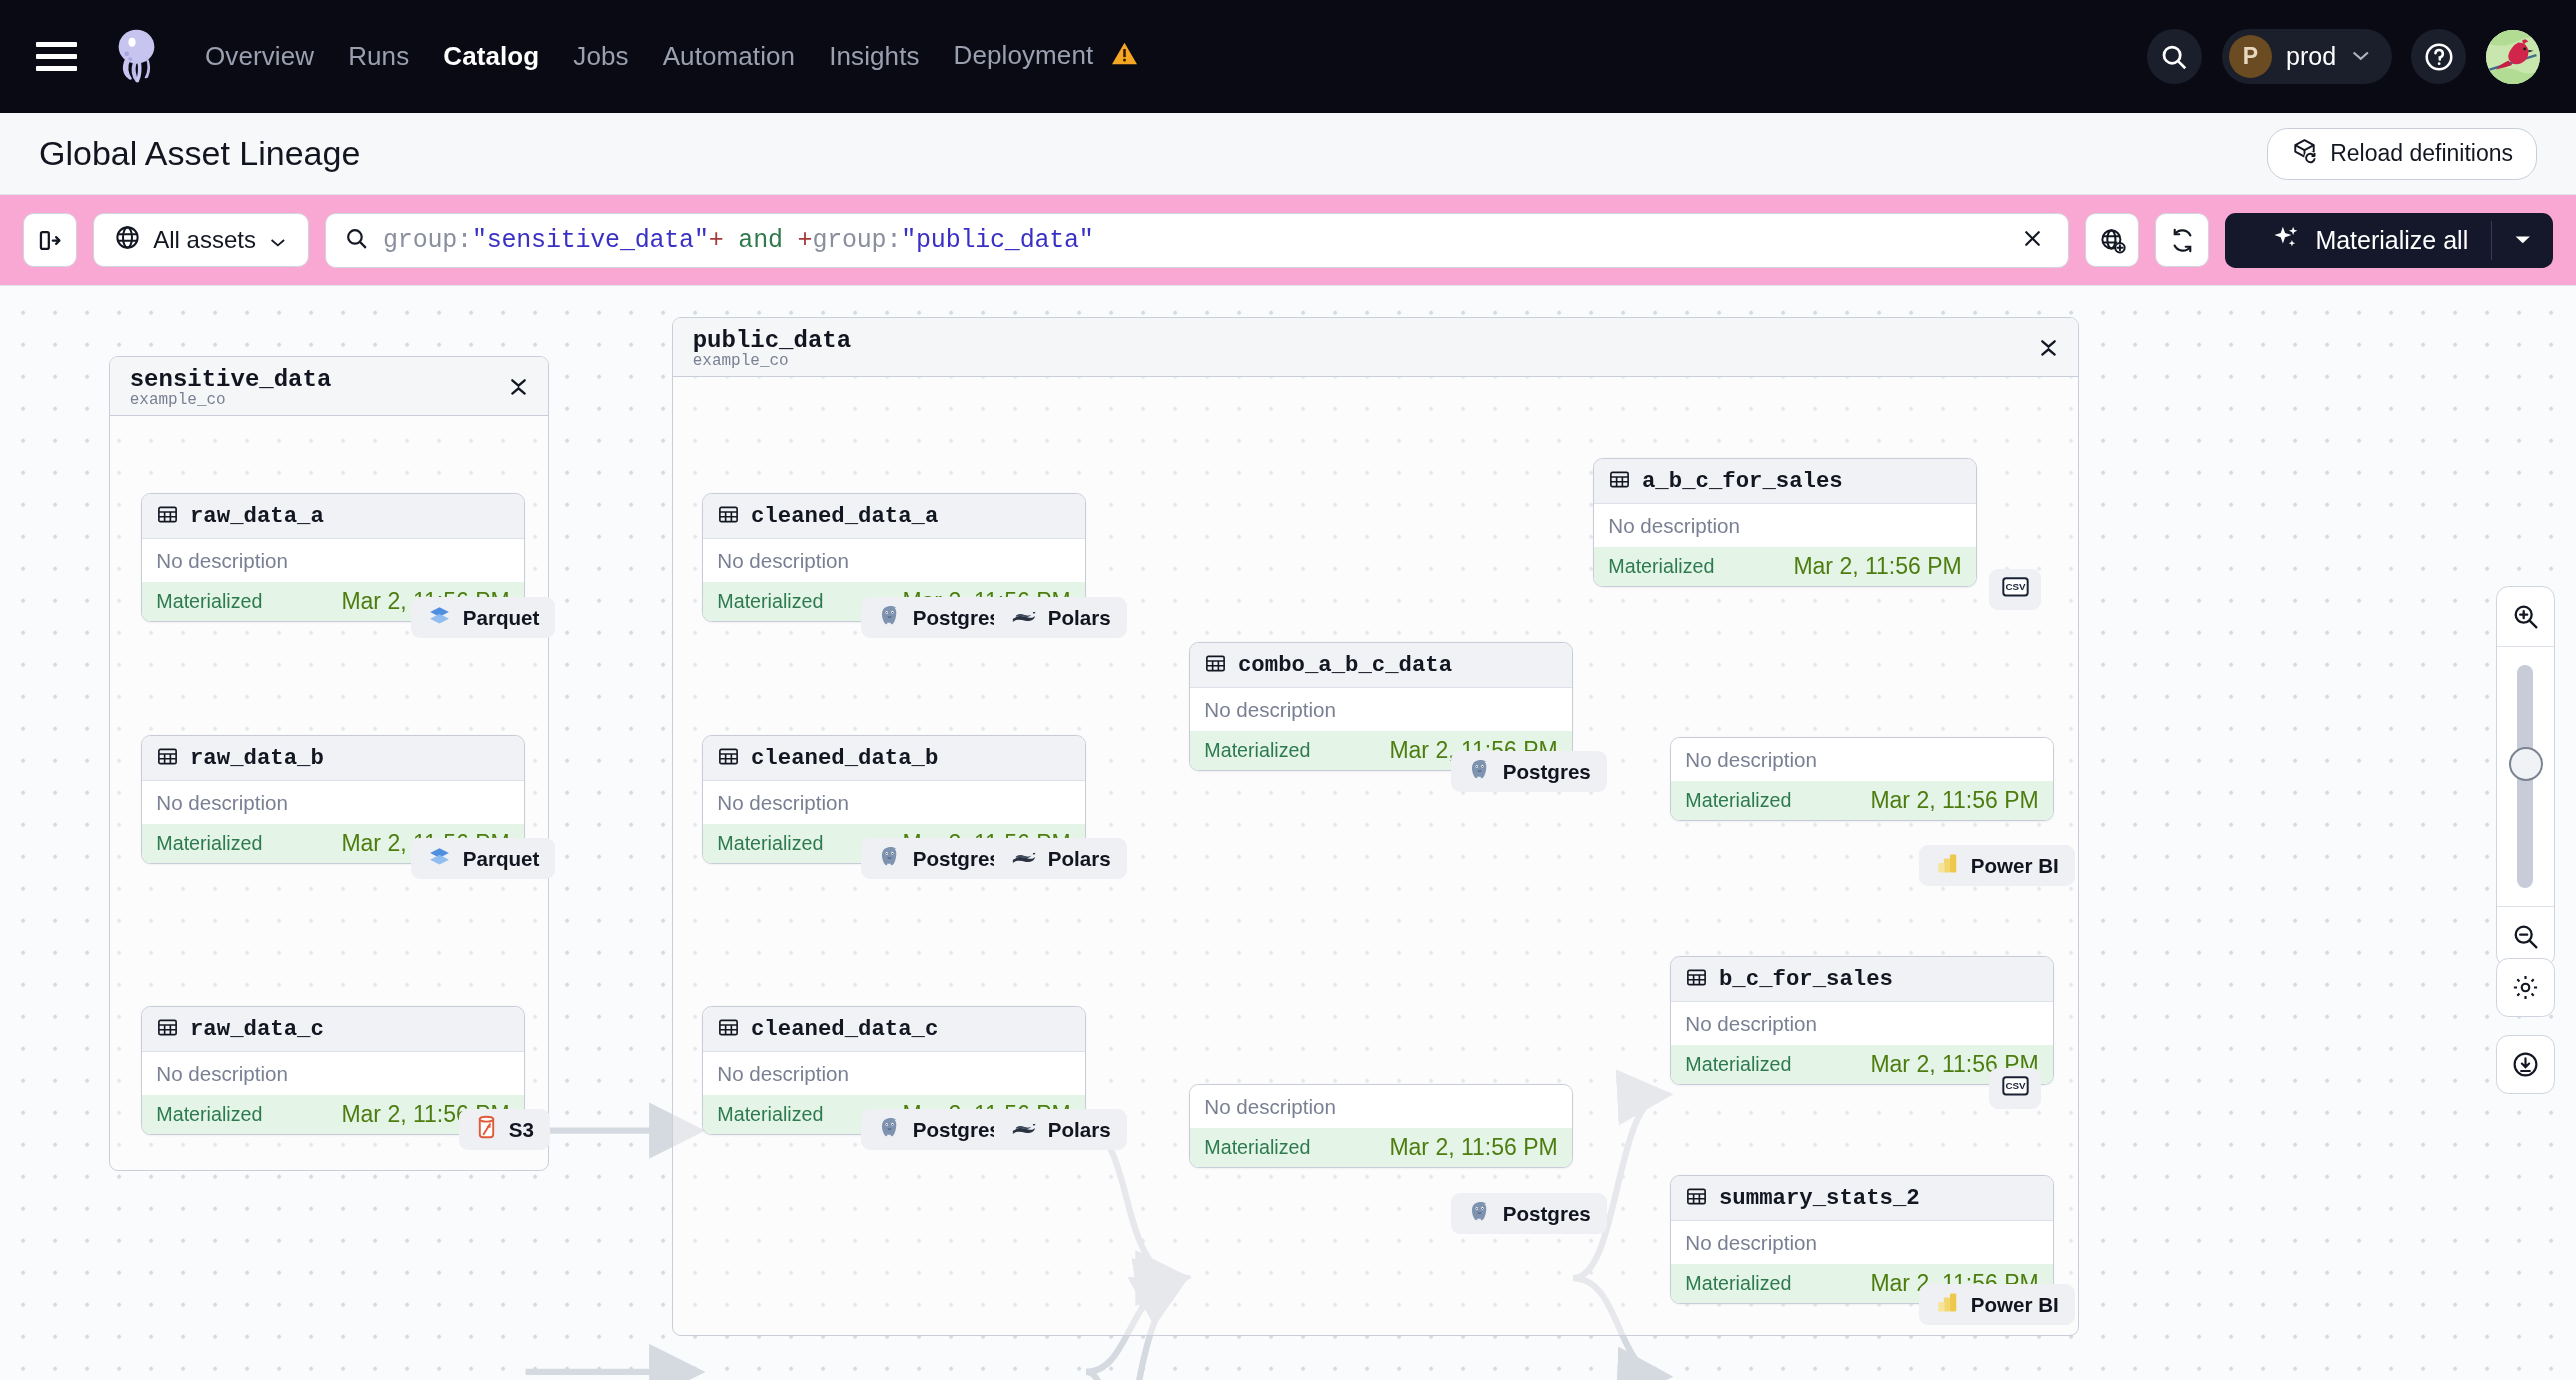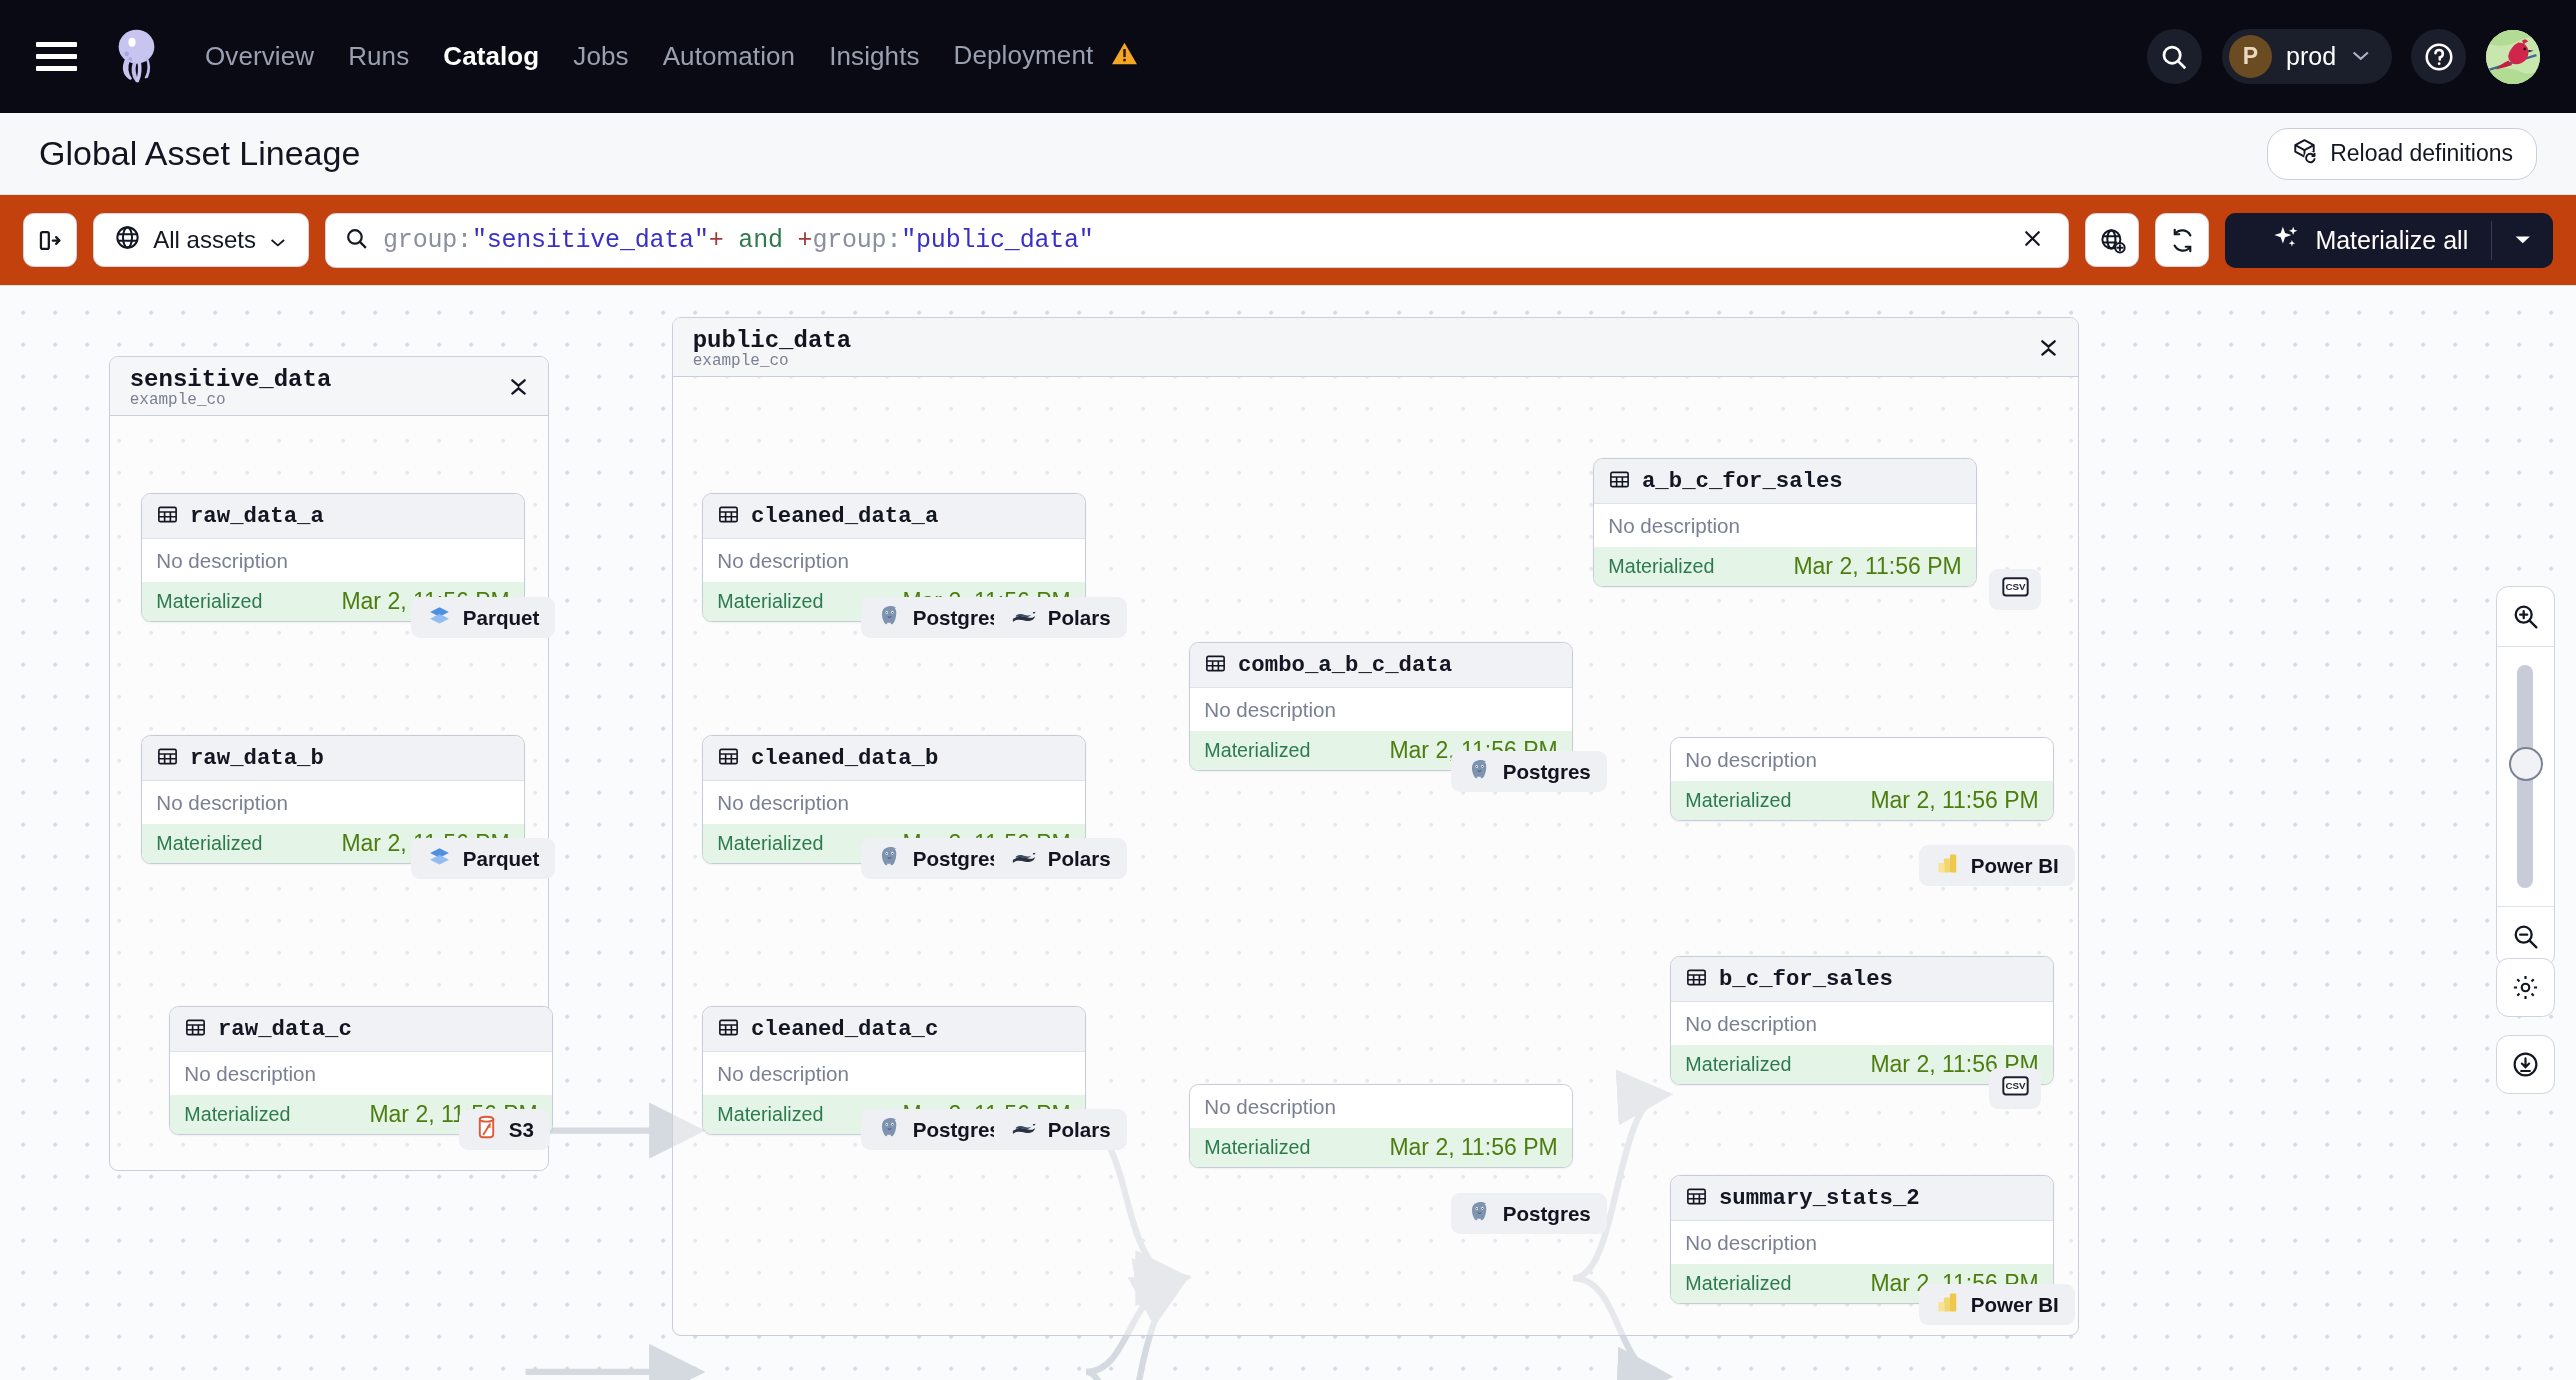--- a/index.html
+++ b/index.html
@@ -36,21 +36,21 @@
   
   #pagehead {
     height: 82px; background:#F7F8FA; border-bottom:0.9px solid #DFE2E9;
     display:flex; align-items:center; padding: 0 39px; }
   #pagetitle { font-size: 34px; color:#121420; font-weight: 400; }
   .reload-btn { margin-left:auto; height:52px; border:0.9px solid #C9CEDA; border-radius:21px;
     background:#fff; display:flex; align-items:center; gap:12.5px; padding:0 23px;
     font-size:23px; color:#131722; cursor:pointer; }
 
   
-  #toolbar { height: 91px; background:#c2410c; border-bottom:0.9px solid #DFE2E9;
+  #toolbar { height: 91px; background:#f9a8d4; border-bottom:0.9px solid #DFE2E9;
     display:flex; align-items:center; padding: 0 23px; gap: 16px; }
   .sq-btn { width:54px;height:54px;border:0.9px solid #CFD4DF;border-radius:10.7px;background:#fff;
     display:flex;align-items:center;justify-content:center;cursor:pointer; }
   .allassets { height:54px;border:0.9px solid #CFD4DF;border-radius:10.7px;background:#fff;
     display:flex;align-items:center;gap:12.5px;padding:0 19.7px;font-size:24px;color:#131722;cursor:pointer; }
   .searchbox { flex:1; height:55px; border:0.9px solid #CFD4DF; border-radius:10.7px; background:#fff;
     display:flex; align-items:center; gap:14.3px; padding:0 18px; }
   .query { font-family:"Liberation Mono", monospace; font-size:25px; white-space:pre; letter-spacing:-0.2px;}
   .q-key { color:#8A8F9E; } .q-str { color:#3A30C4; } .q-plus { color:#A33A3A; } .q-and { color:#2F7A4D; }
   .clear-x { margin-left:auto; cursor:pointer; padding:0 5.4px; }
@@ -347,21 +347,21 @@
               <path d="M3 9.4h18M3 14.4h18M9 9.4v10.1M15 9.4v10.1"></path>
             </svg></span>
           <span class="node-title">raw_data_b</span>
         </div>
         <div class="node-desc">No description</div>
         <div class="node-status">
           <span class="st-label">Materialized</span>
           <span class="st-time">Mar 2, 11:56 PM</span>
         </div>
       </div>
-      <div class="node" style="left: 141px; top: 720px; margin-left: 28px;">
+      <div class="node" style="left: 141px; top: 720px;">
         <div class="node-head">
           <span><svg width="23" height="23" viewBox="0 0 24 24" fill="none" stroke="#131722" stroke-width="1.7">
               <rect x="3" y="4.5" width="18" height="15" rx="1.6"></rect>
               <path d="M3 9.4h18M3 14.4h18M9 9.4v10.1M15 9.4v10.1"></path>
             </svg></span>
           <span class="node-title">raw_data_c</span>
         </div>
         <div class="node-desc">No description</div>
         <div class="node-status">
           <span class="st-label">Materialized</span>

